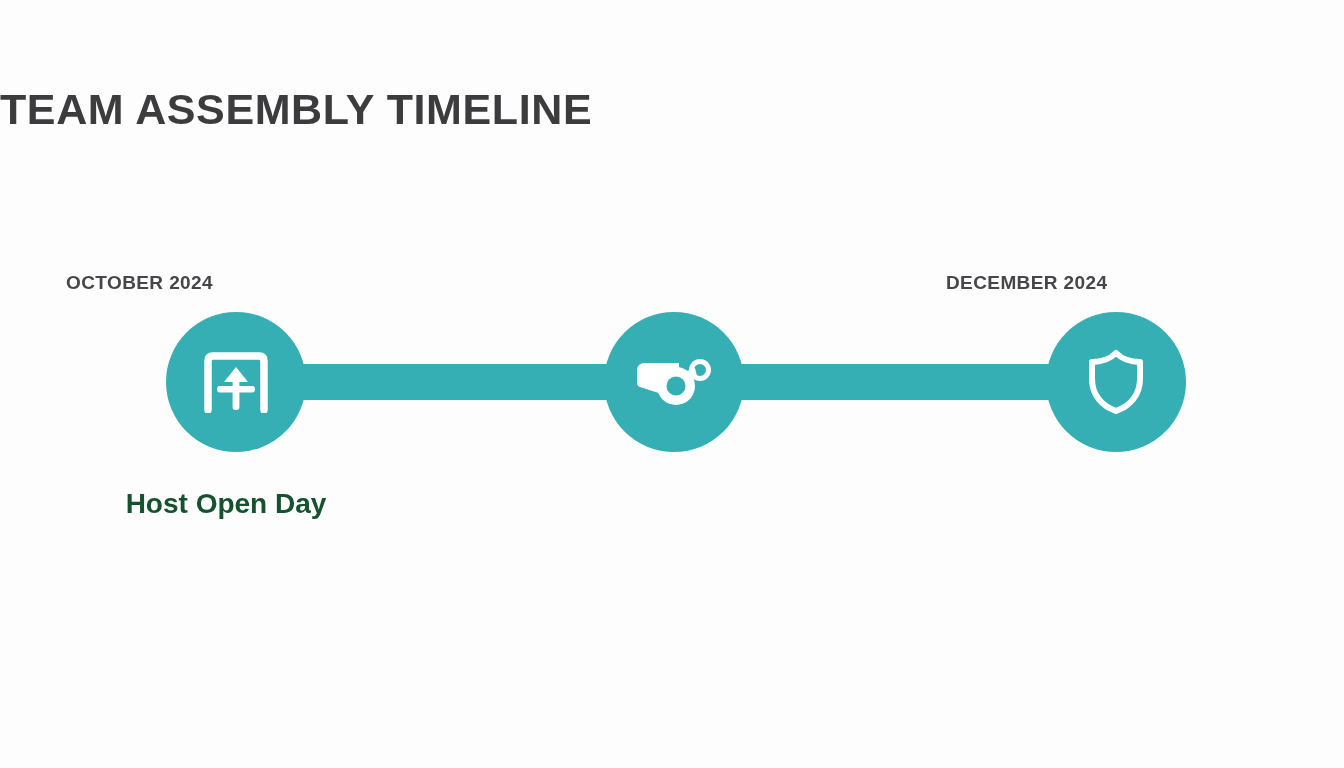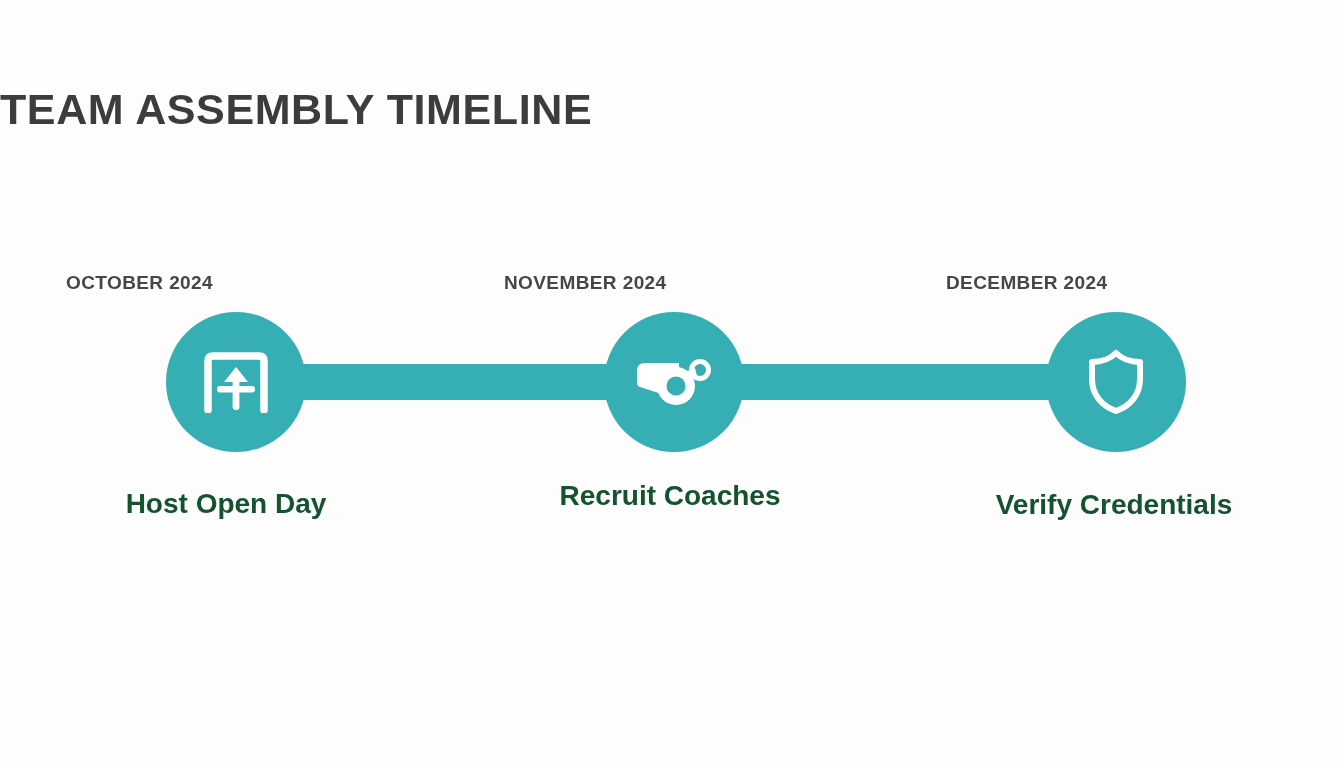--- a/index.html
+++ b/index.html
@@ -132,54 +132,51 @@
             <rect x="29.6" y="22" width="6.8" height="37" rx="3" fill="#ffffff"></rect>
 
             <path d="M33 16 L45 31 L21 31 Z" fill="#ffffff"></path>
           </svg>
         </span>
       </div>
     </div>
 
     <div class="node-title ntitle-0">Host Open Day</div>
 
-    <div class="date-label date-1">NOVEMBER 2024</div>
 
     <div class="node node-1">
       <div class="circle">
         <span>
           <svg width="78" height="54" viewBox="0 0 78 54" aria-hidden="true">
 
             <path d="M2 16 L2 28 Q2 31 5 32 L30 40 L44 40 L44 8 L10 8
                      Q2 8 2 16 Z" fill="#ffffff"></path>
 
             <circle cx="41" cy="31" r="19" fill="#ffffff"></circle>
             <circle cx="41" cy="31" r="9.5" fill="#35aeb4"></circle>
 
             <circle cx="65" cy="15" r="8.5" fill="none" stroke="#ffffff" stroke-width="5"></circle>
 
             <path d="M50 17 L60 13 L62 21 L53 25 Z" fill="#ffffff"></path>
           </svg>
         </span>
       </div>
     </div>
 
-    <div class="node-title ntitle-1">Recruit Coaches</div>
 
     <div class="date-label date-2">DECEMBER 2024</div>
 
     <div class="node node-2">
       <div class="circle">
         <span>
           <svg width="58" height="66" viewBox="0 0 58 66" aria-hidden="true">
             <path d="M29 4 C21 12 12 13 5 13 L5 30
                      C5 46 15 57 29 62
                      C43 57 53 46 53 30
                      L53 13 C46 13 37 12 29 4 Z" fill="none" stroke="#ffffff" stroke-width="6" stroke-linejoin="round"></path>
           </svg>
         </span>
       </div>
     </div>
 
-    <div class="node-title ntitle-2">Verify Credentials</div>
 
   </div>
 </div>
 
 </body></html>

